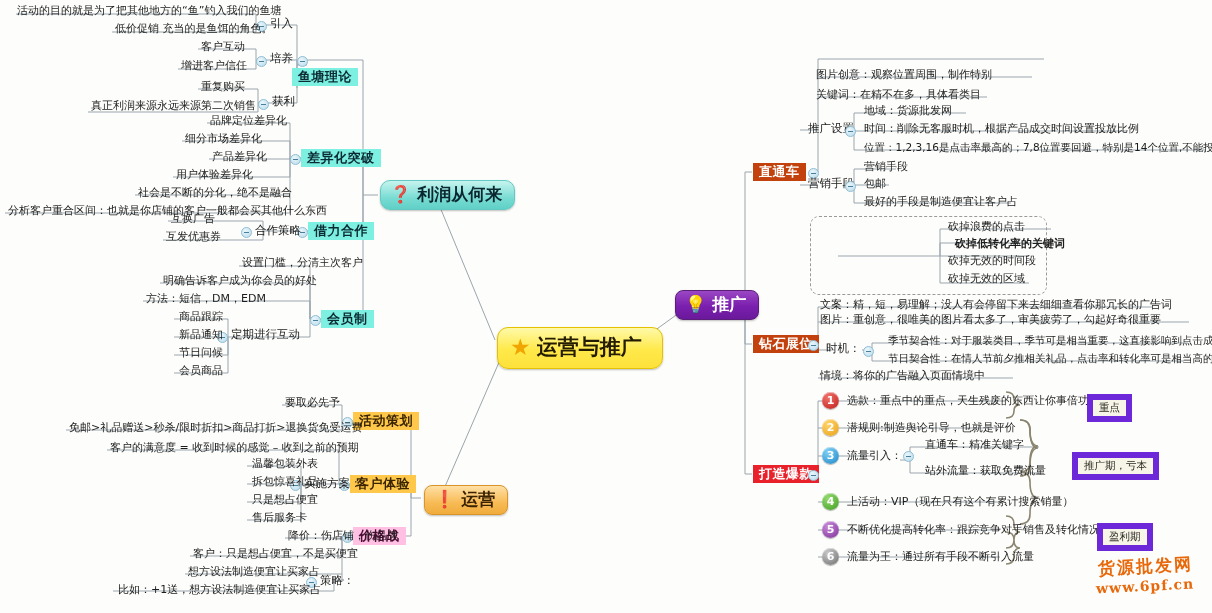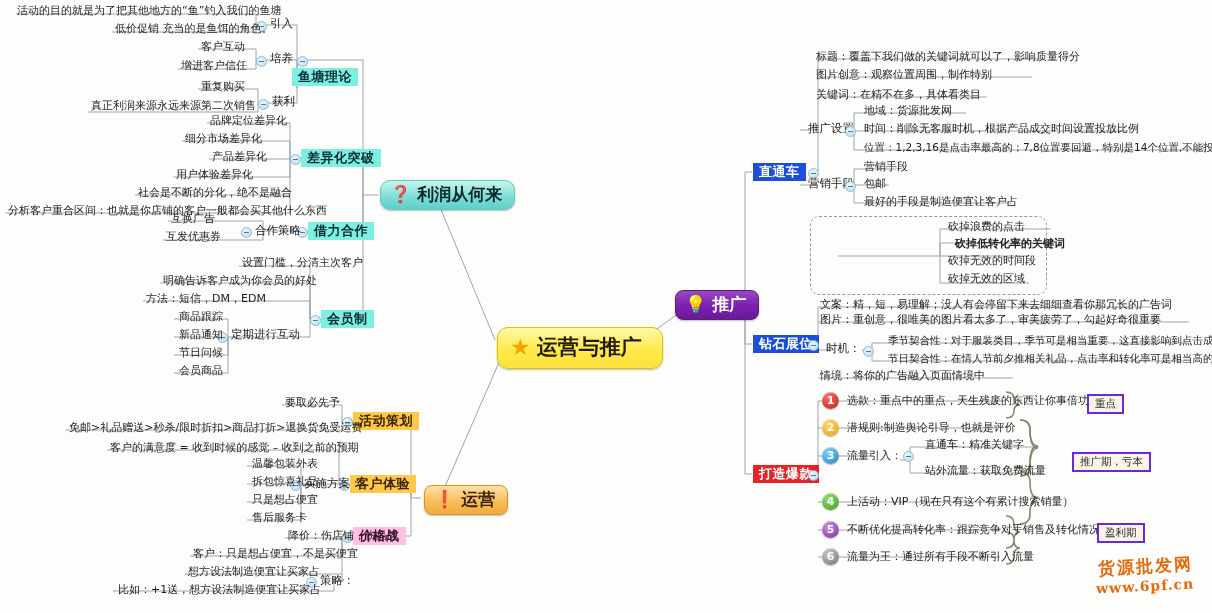--- a/index.html
+++ b/index.html
@@ -26,21 +26,21 @@
   .mid{font-size:11.5px;color:#1c1c1c;padding:1px 3px;}
 
   
   .chip{
     font-size:13px;font-weight:bold;padding:2px 6px 3px 6px;
     color:#123; letter-spacing:.5px;
   }
   .chip.teal{background:#7df0e2;color:#0b2a33;}
   .chip.orange{background:#ffc84a;color:#3a2500;}
   .chip.pink{background:#ffc0e4;color:#4a0d33;}
-  .chip.blue{background:#1d4ed8;color:#fff;}
+  .chip.blue{background:#c2410c;color:#fff;}
   .chip.red{background:#e8212a;color:#fff;}
 
   
   .bignode{
     display:flex;align-items:center;gap:6px;
     border-radius:9px;padding:5px 12px 6px 9px;
     font-size:17px;font-weight:bold;
     box-shadow:0 1px 2px rgba(0,0,0,.25);
   }
   .bignode .ico{font-size:17px;line-height:1;}
@@ -80,21 +80,21 @@
   }
   .n1{background:radial-gradient(circle at 35% 30%,#f0716a,#c01d18);}
   .n2{background:radial-gradient(circle at 35% 30%,#ffd36a,#e8a113);}
   .n3{background:radial-gradient(circle at 35% 30%,#7fd0f5,#1b86c7);}
   .n4{background:radial-gradient(circle at 35% 30%,#95da6e,#3f9d22);}
   .n5{background:radial-gradient(circle at 35% 30%,#c78ad6,#7d2f9b);}
   .n6{background:radial-gradient(circle at 35% 30%,#c9c9c9,#6d6d6d);}
 
   
   .note{
-    border:2px solid #6d28d9;background:#f7f5e8;
+    border:6px solid #6d28d9;background:#f7f5e8;
     font-size:10.5px;color:#2a2a22;padding:2px 6px 3px 6px;
   }
 
   
   .dashbox{
     position:absolute;border:1.5px dashed #9a9a9a;border-radius:9px;
   }
 
   
   .bullet{
@@ -344,21 +344,20 @@
   <div class="node leaf" style="left:190px;top:547px;">客户：只是想占便宜，不是买便宜</div>
   <div class="node leaf" style="left:185px;top:565px;">想方设法制造便宜让买家占</div>
 
   <div class="node mid" style="left:317px;top:574px;">策略：</div>
   <div class="bullet" style="left:306px;top:577px;"></div>
   <div class="node leaf" style="left:115px;top:583px;">比如：+1送，想方设法制造便宜让买家占</div>
 
   <div class="node chip blue" style="left:753px;top:163px;">直通车</div>
   <div class="bullet" style="left:808px;top:168px;"></div>
 
-  <div class="node leaf" style="left:813px;top:50px;">标题：覆盖下我们做的关键词就可以了，影响质量得分</div>
   <div class="node leaf" style="left:813px;top:68px;">图片创意：观察位置周围，制作特别</div>
   <div class="node leaf" style="left:813px;top:88px;">关键词：在精不在多，具体看类目</div>
 
   <div class="node mid" style="left:805px;top:122px;">推广设置</div>
   <div class="bullet" style="left:845px;top:126px;"></div>
   <div class="node leaf" style="left:861px;top:104px;">地域：货源批发网</div>
   <div class="node leaf" style="left:861px;top:122px;">时间：削除无客服时机，根据产品成交时间设置投放比例</div>
   <div class="node leaf small" style="left:861px;top:141px;">位置：1,2,3,16是点击率最高的；7,8位置要回避，特别是14个位置,不能投放</div>
 
   <div class="node mid" style="left:805px;top:177px;">营销手段</div>

